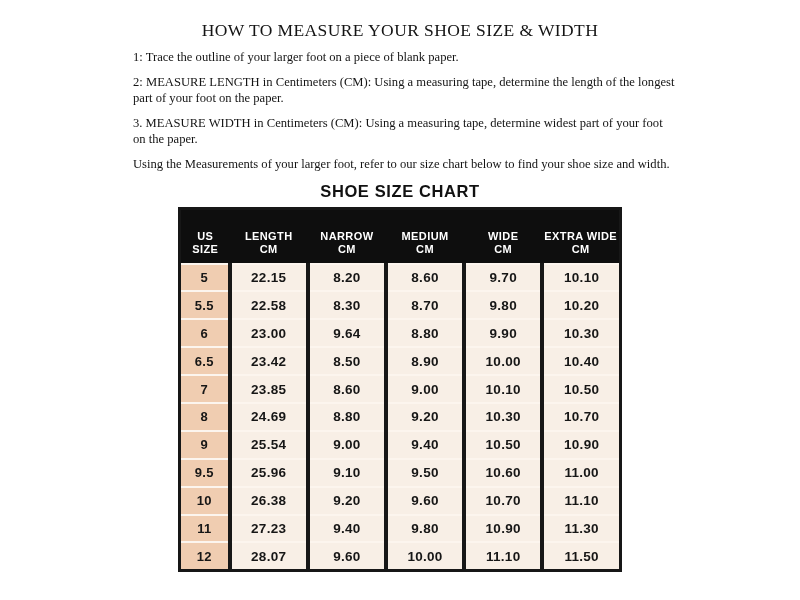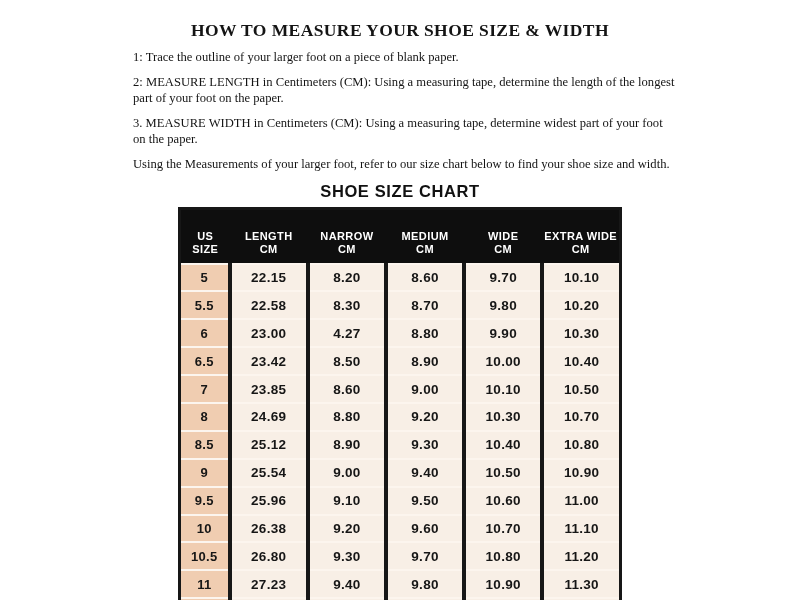--- a/index.html
+++ b/index.html
@@ -14,21 +14,21 @@
   }
   .page {
     width: 800px;
     height: 600px;
     box-sizing: border-box;
     padding-top: 20px;
   }
   .main-title {
     text-align: center;
     font-family: "Liberation Serif", serif;
-    font-weight: bold;
+    font-weight: normal;
     font-size: 17.5px;
     letter-spacing: 0.4px;
     color: #141414;
     margin: 0 0 8px 0;
   }
   .instructions {
     width: 558px;
     margin-left: 125px;
     font-size: 12.6px;
     line-height: 16.6px;
@@ -152,21 +152,21 @@
           <td>5.5</td>
           <td class="val">22.58</td>
           <td class="val">8.30</td>
           <td class="val">8.70</td>
           <td class="val">9.80</td>
           <td class="val">10.20</td>
         </tr>
         <tr>
           <td>6</td>
           <td class="val">23.00</td>
-          <td class="val">4.27</td>
+          <td class="val">9.64</td>
           <td class="val">8.80</td>
           <td class="val">9.90</td>
           <td class="val">10.30</td>
         </tr>
         <tr>
           <td>6.5</td>
           <td class="val">23.42</td>
           <td class="val">8.50</td>
           <td class="val">8.90</td>
           <td class="val">10.00</td>
@@ -182,28 +182,20 @@
         </tr>
         <tr>
           <td>8</td>
           <td class="val">24.69</td>
           <td class="val">8.80</td>
           <td class="val">9.20</td>
           <td class="val">10.30</td>
           <td class="val">10.70</td>
         </tr>
         <tr>
-          <td>8.5</td>
-          <td class="val">25.12</td>
-          <td class="val">8.90</td>
-          <td class="val">9.30</td>
-          <td class="val">10.40</td>
-          <td class="val">10.80</td>
-        </tr>
-        <tr>
           <td>9</td>
           <td class="val">25.54</td>
           <td class="val">9.00</td>
           <td class="val">9.40</td>
           <td class="val">10.50</td>
           <td class="val">10.90</td>
         </tr>
         <tr>
           <td>9.5</td>
           <td class="val">25.96</td>
@@ -214,28 +206,20 @@
         </tr>
         <tr>
           <td>10</td>
           <td class="val">26.38</td>
           <td class="val">9.20</td>
           <td class="val">9.60</td>
           <td class="val">10.70</td>
           <td class="val">11.10</td>
         </tr>
         <tr>
-          <td>10.5</td>
-          <td class="val">26.80</td>
-          <td class="val">9.30</td>
-          <td class="val">9.70</td>
-          <td class="val">10.80</td>
-          <td class="val">11.20</td>
-        </tr>
-        <tr>
           <td>11</td>
           <td class="val">27.23</td>
           <td class="val">9.40</td>
           <td class="val">9.80</td>
           <td class="val">10.90</td>
           <td class="val">11.30</td>
         </tr>
         <tr>
           <td>12</td>
           <td class="val">28.07</td>

